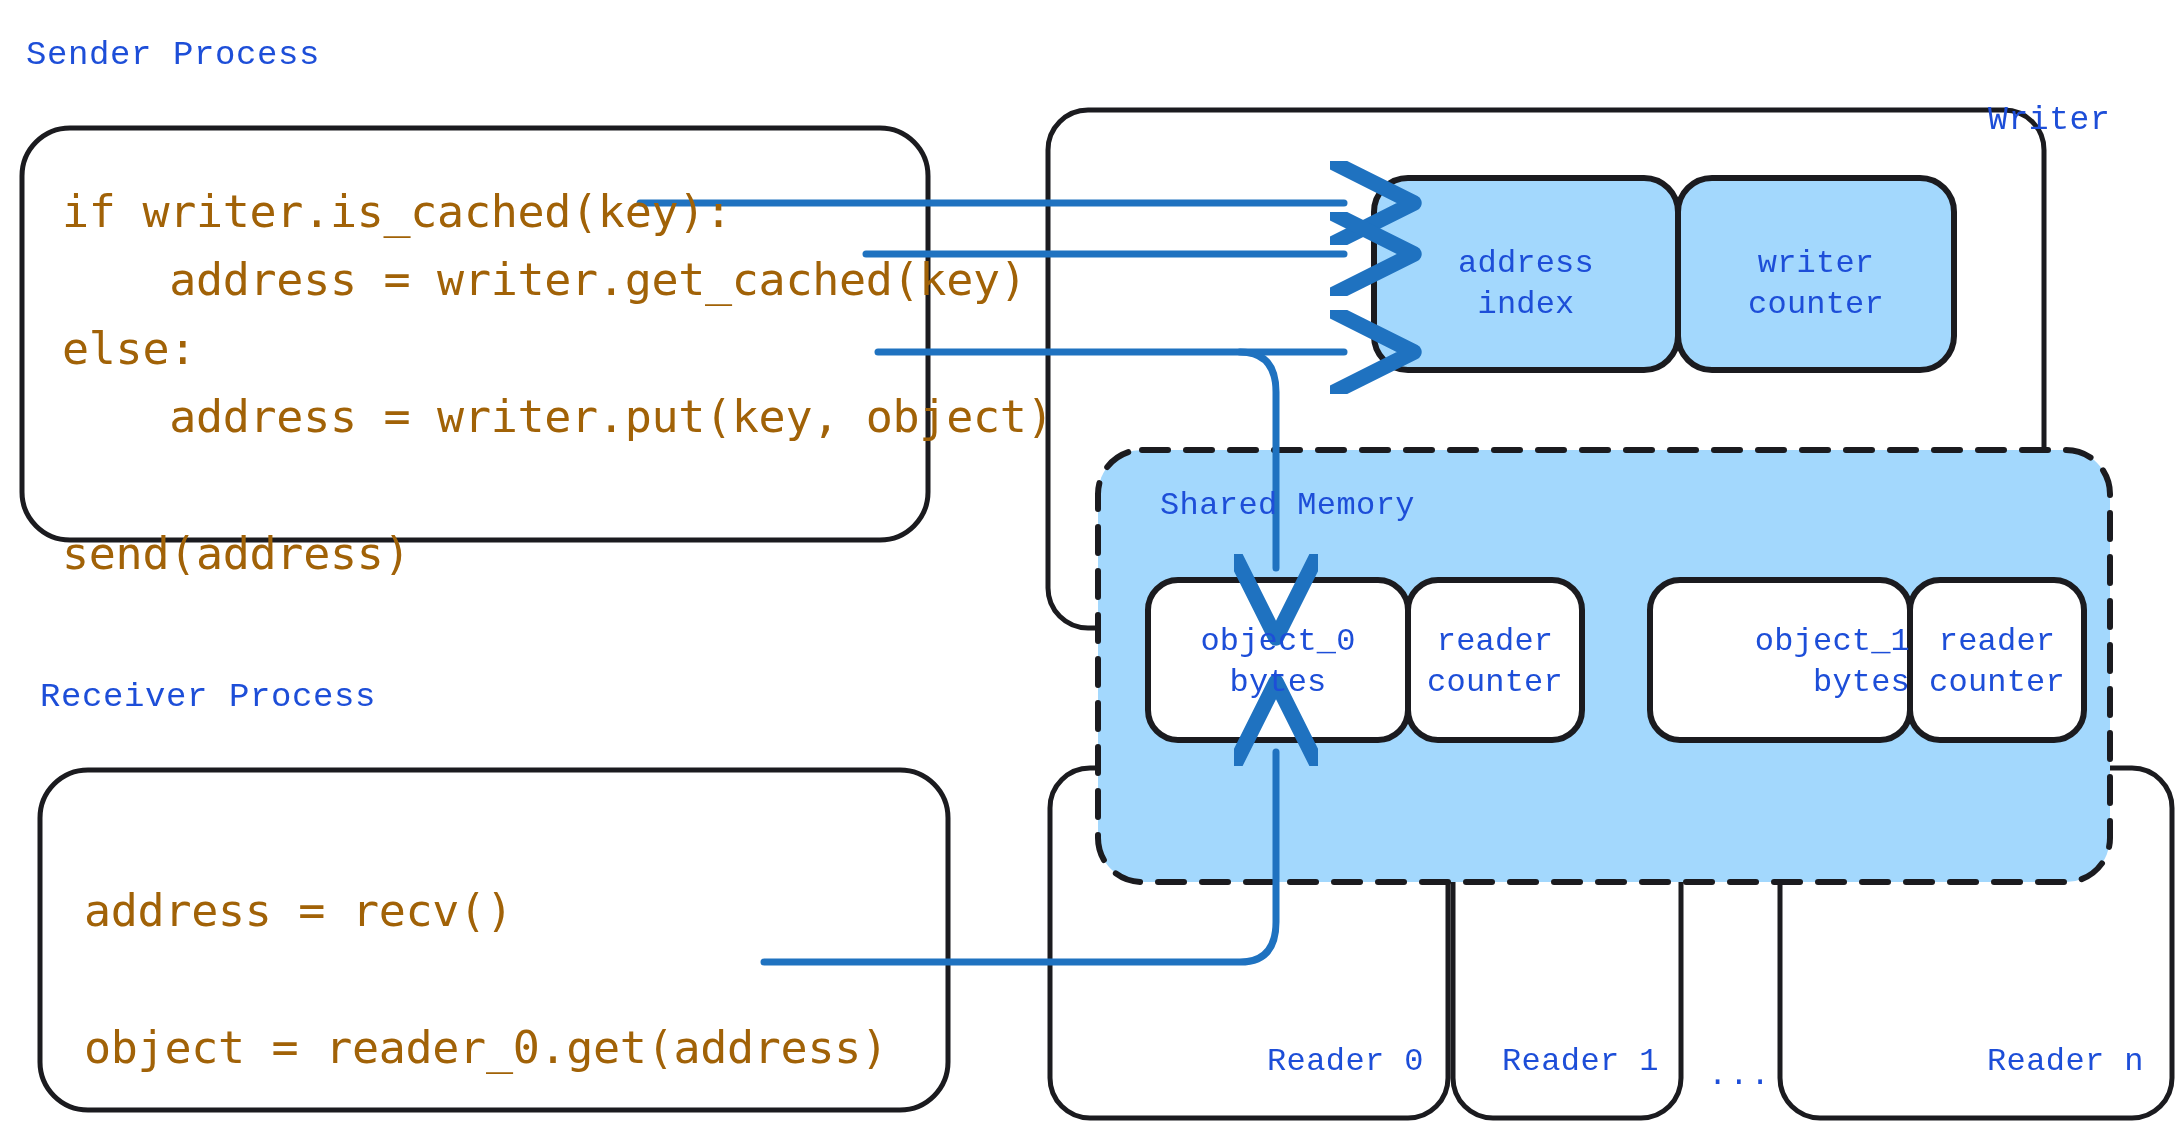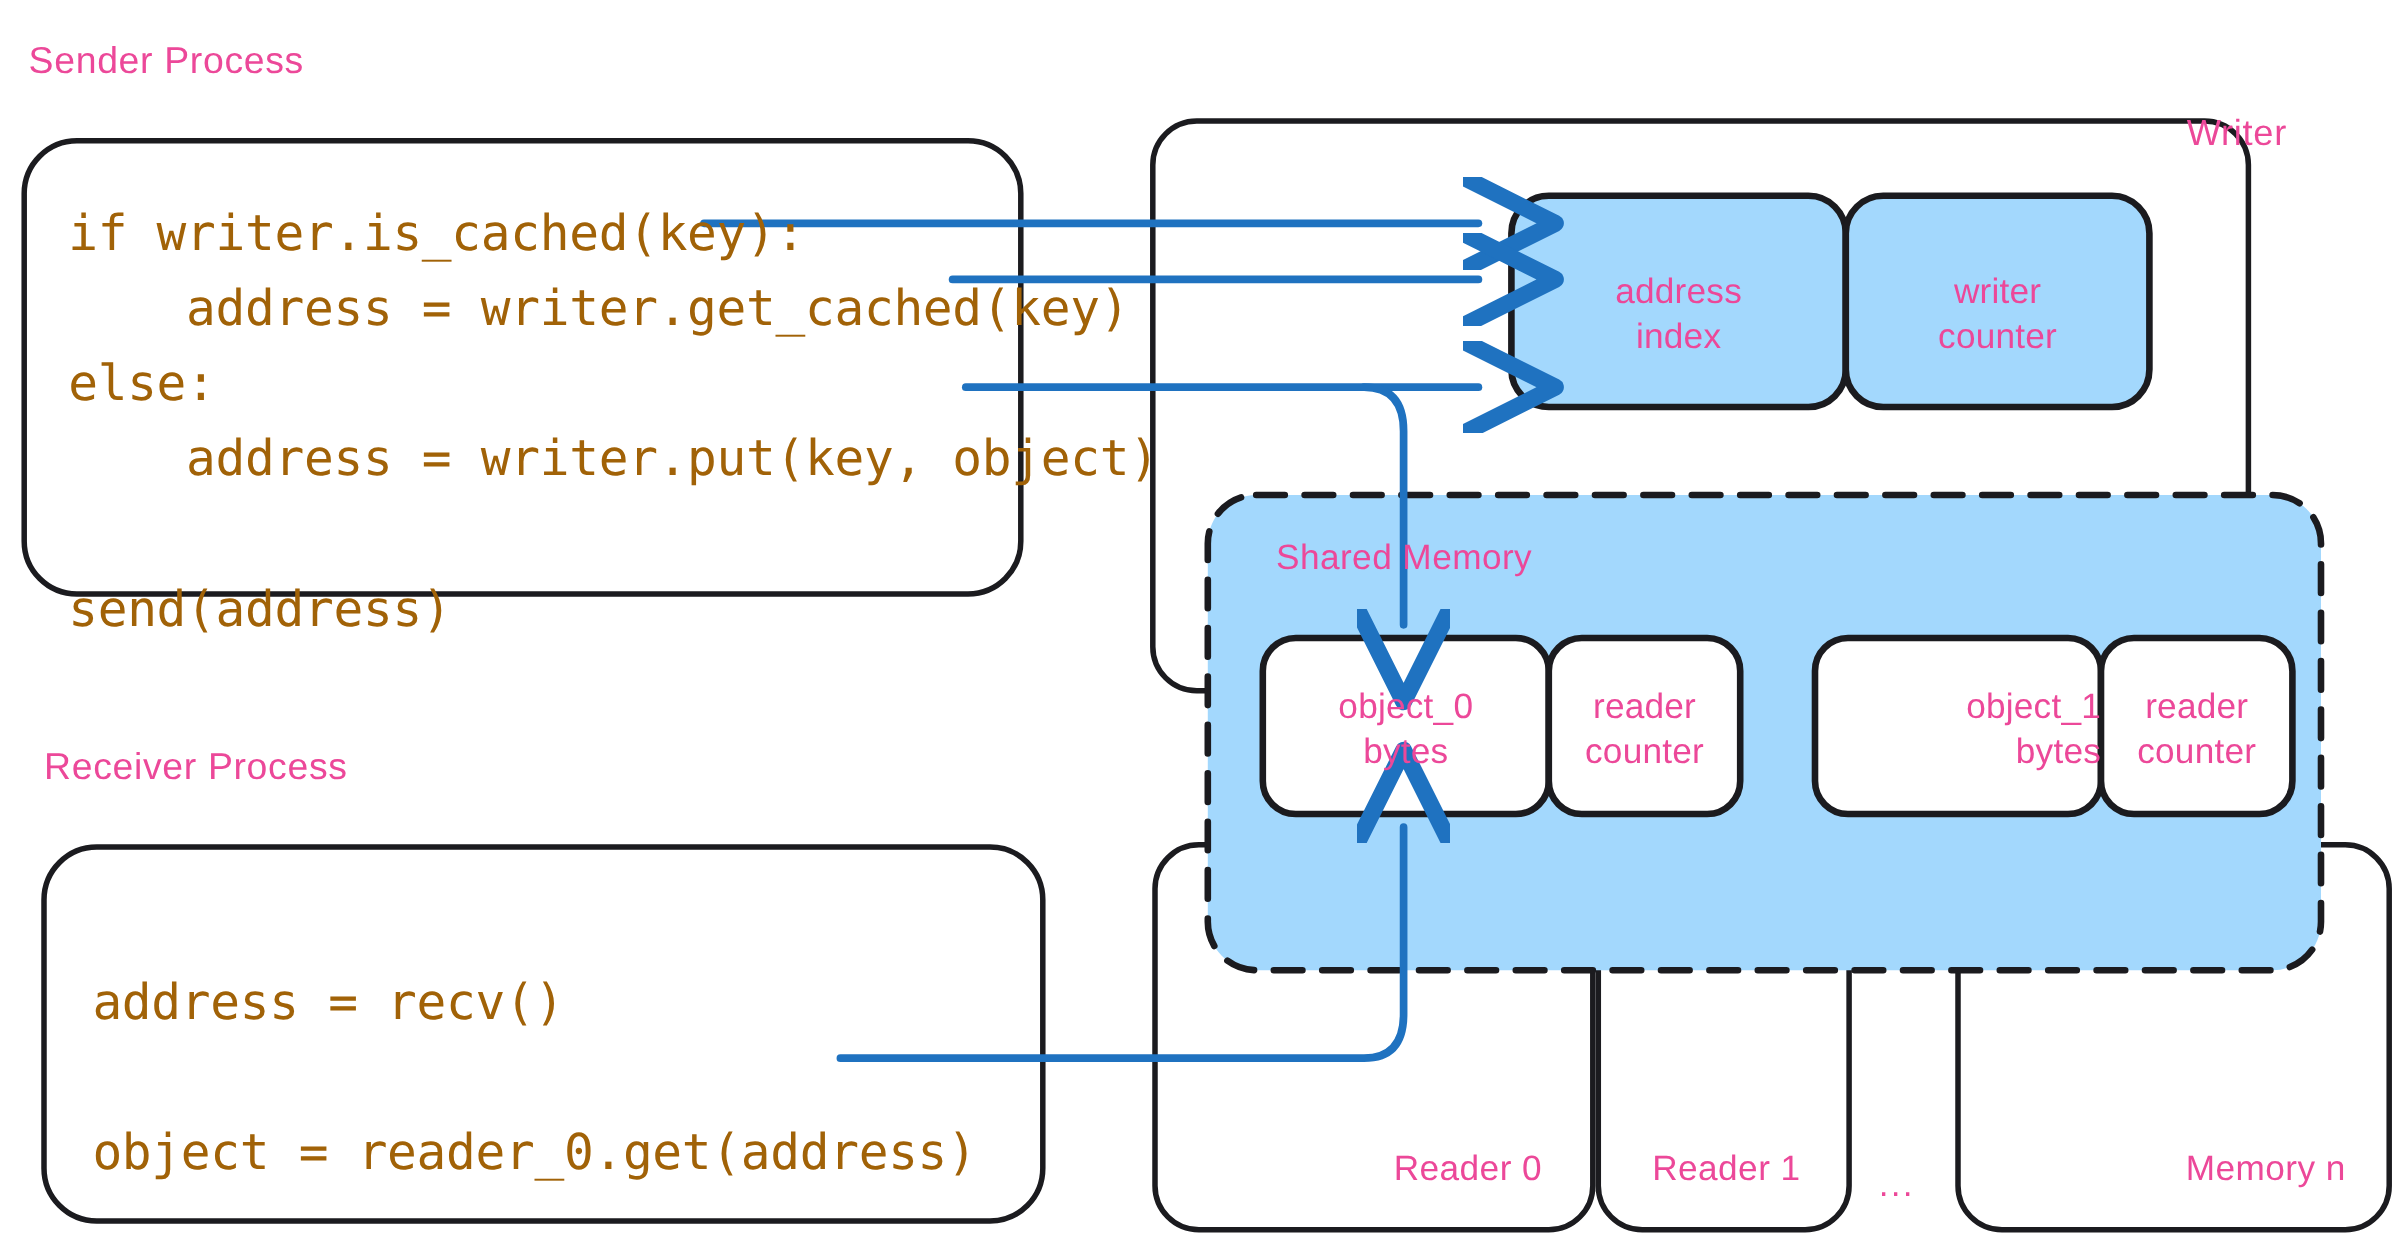--- a/index.html
+++ b/index.html
@@ -19,22 +19,22 @@
   }
   .svg-layer {
     position: absolute;
     top: 0;
     left: 0;
     width: 2179px;
     height: 1145px;
   }
   .lbl {
     position: absolute;
-    color: #ec4899;
-    font-family: Liberation Sans, sans-serif;
+    color: #1d4ed8;
+    font-family: Liberation Mono, monospace;
     white-space: pre;
     line-height: 1.0;
   }
   .title-lbl {
     font-size: 34px;
     letter-spacing: 0.6px;
   }
   .corner-lbl {
     font-size: 33px;
     letter-spacing: 0.6px;
@@ -139,15 +139,15 @@
   <div class="lbl cell-lbl" style="left:1650px; top:622px; width:260px;text-align:right;"><span>object_1</span><br><span>bytes</span></div>
 
   <div class="lbl cell-lbl" style="left:1904px; top:622px; width:186px;"><span>reader</span><br><span>counter</span></div>
 
   <div class="lbl sm-lbl" style="left:1243px; top:1046px;">Reader 0</div>
 
   <div class="lbl sm-lbl" style="left:1478px; top:1046px;">Reader 1</div>
 
   <div class="lbl ellipsis-lbl" style="left:1708px; top:1060px;">...</div>
 
-  <div class="lbl sm-lbl" style="left:1963px; top:1046px;">Memory n</div>
+  <div class="lbl sm-lbl" style="left:1963px; top:1046px;">Reader n</div>
 
 </div>
 
 </body></html>

